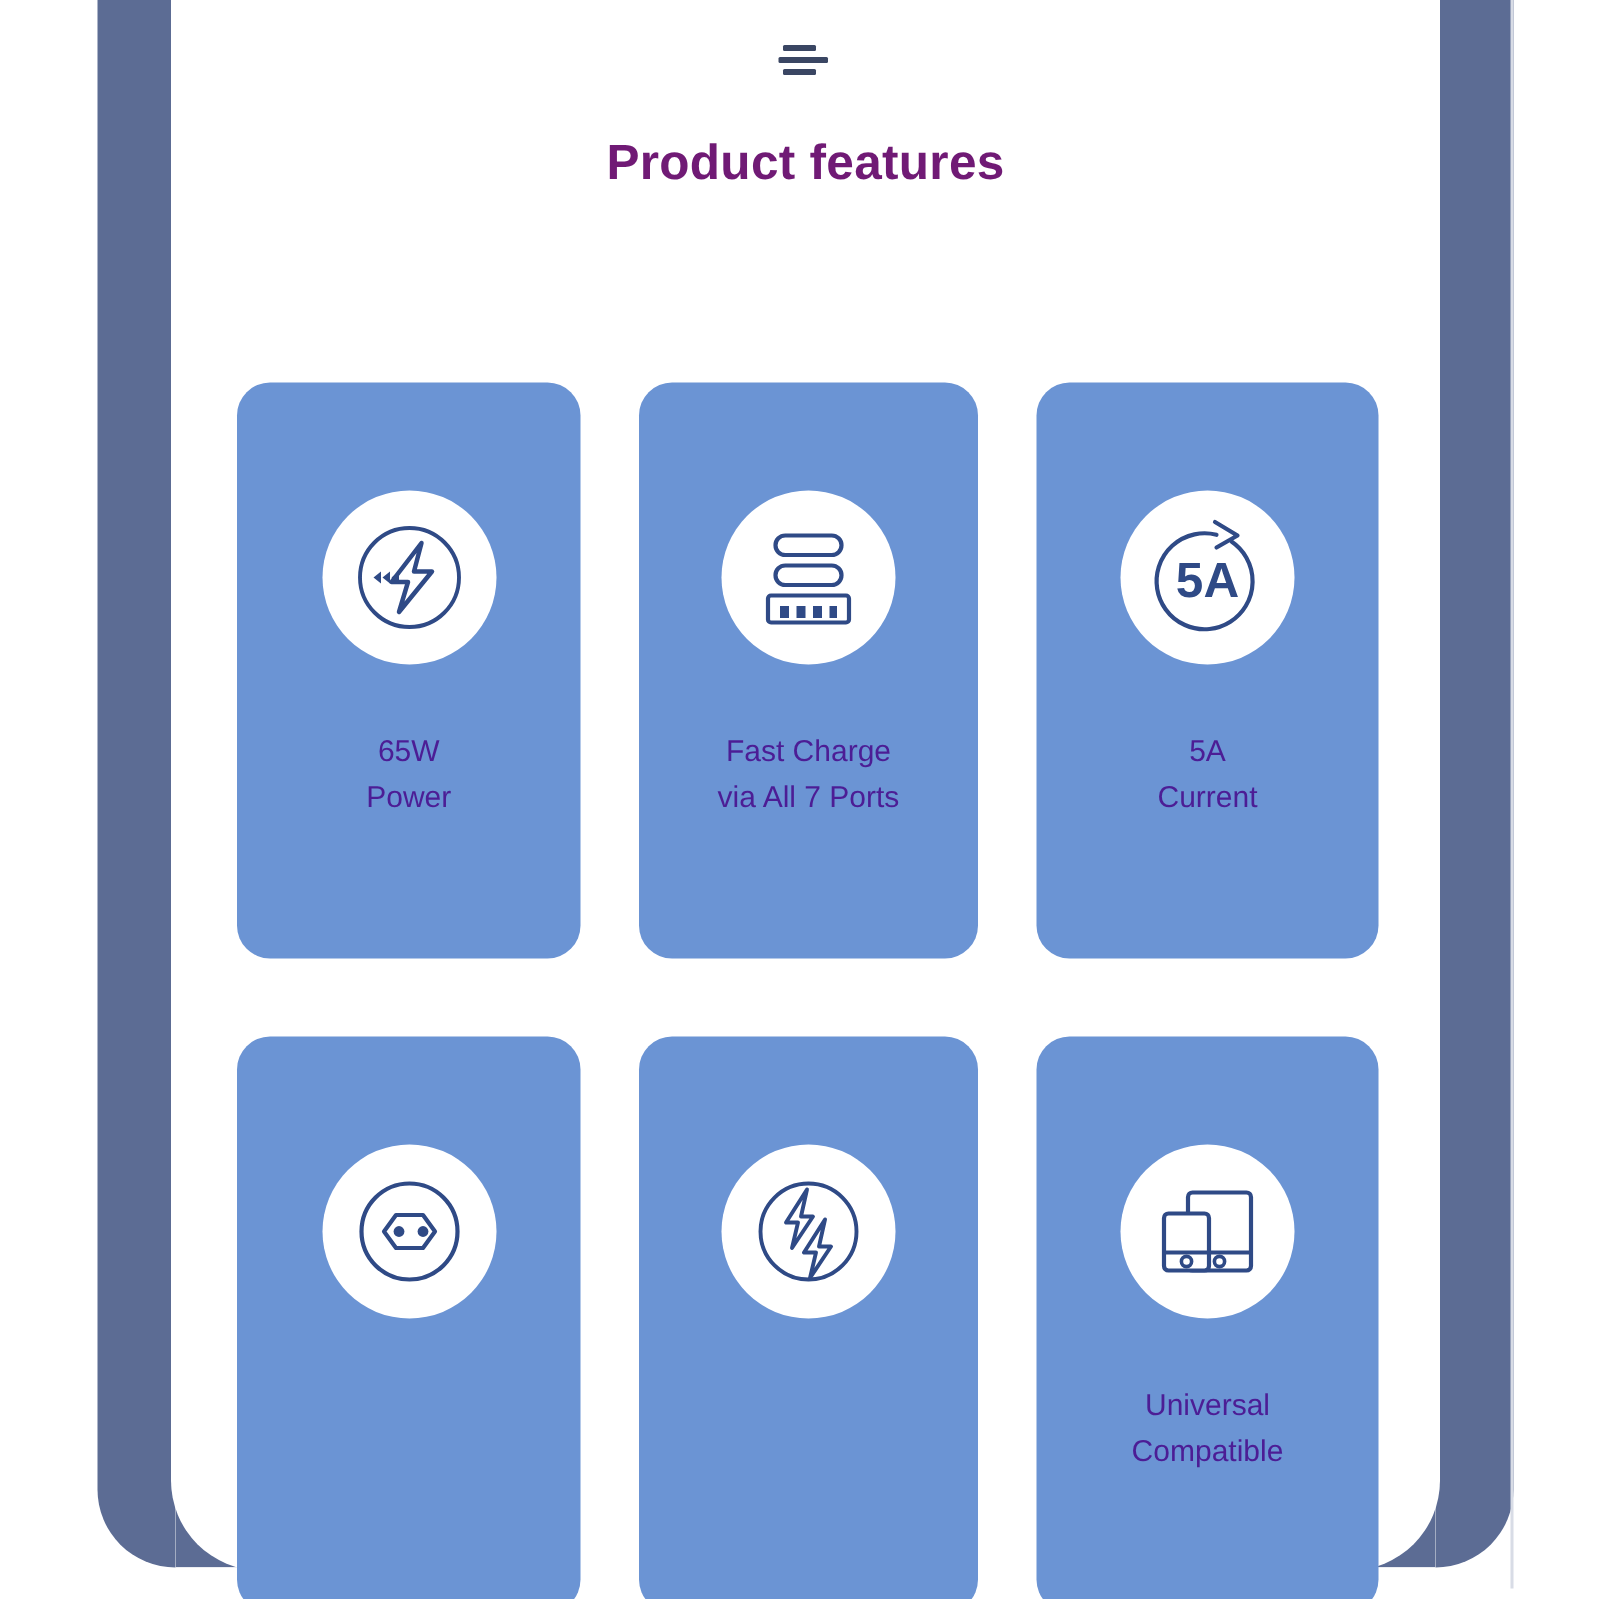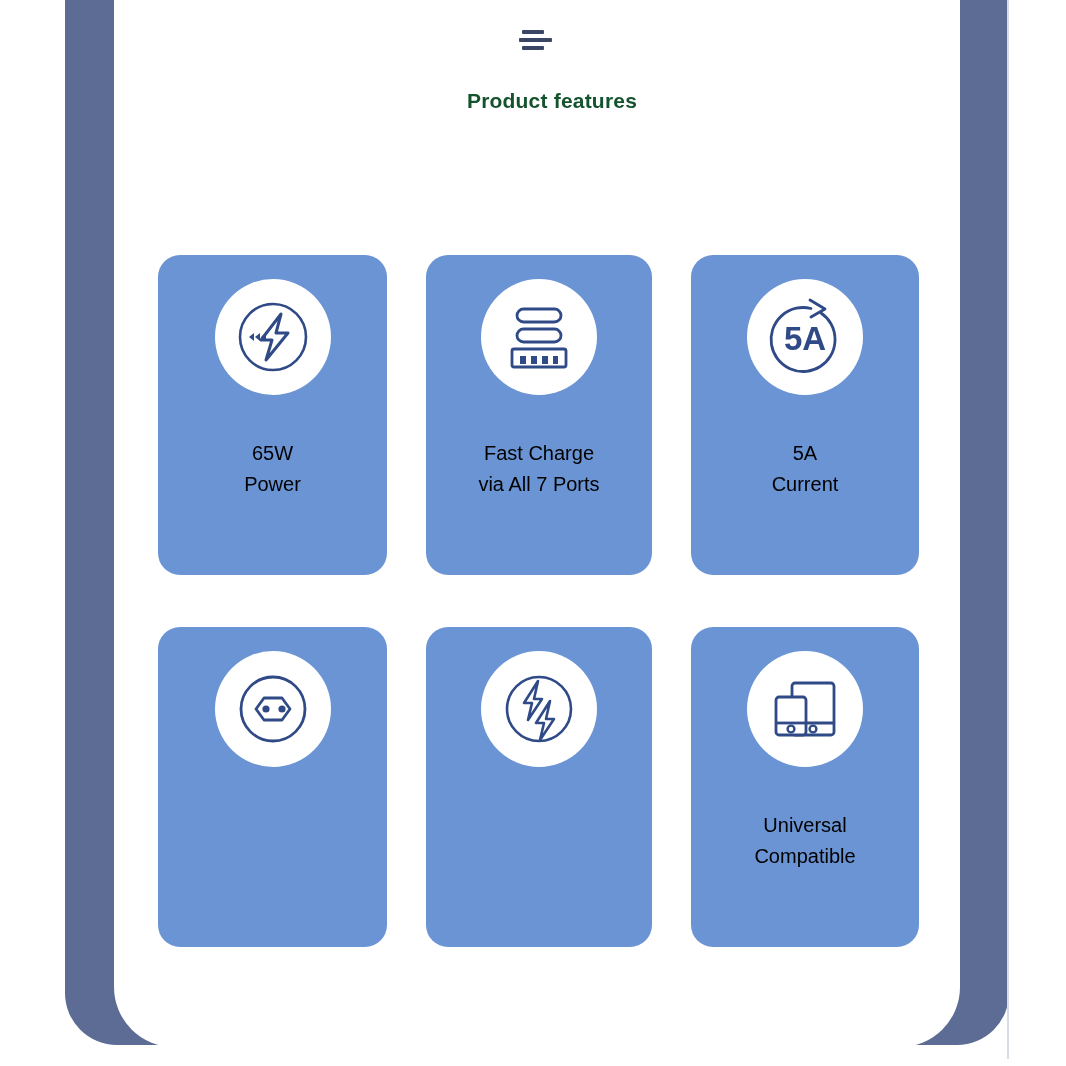--- a/index.html
+++ b/index.html
@@ -92,67 +92,67 @@
     background: #3a4663;
     border-radius: 1px;
   }
   .header-icon .bar.b1 { top: 3px;  left: 3px;  width: 22px; }
   .header-icon .bar.b2 { top: 11px; left: 0px;  width: 33px; }
   .header-icon .bar.b3 { top: 19px; left: 3px;  width: 22px; }
 
   .page-title {
     position: absolute;
     top: 97px;
-    left: 15px;
+    left: 0;
     width: 100%;
     text-align: center;
-    font-size: 21px;
+    font-size: 33px;
     font-weight: bold;
-    color: #14532d;
+    color: #701a75;
     letter-spacing: 0.2px;
   }
 
   
   .feature-grid {
     position: absolute;
     left: 44px;
     top: 263px;
     width: 762px;
     display: grid;
     grid-template-columns: 229px 226px 228px;
     column-gap: 39px;
     row-gap: 52px;
   }
 
   .feature-card {
-    height: 320px;
+    height: 384px;
     background: #6b94d4;
     border-radius: 22px;
     display: flex;
     flex-direction: column;
     align-items: center;
     box-sizing: border-box;
-    padding-top: 24px;
+    padding-top: 72px;
   }
 
   .icon-circle {
     width: 116px;
     height: 116px;
     background: #ffffff;
     border-radius: 50%;
     display: flex;
     align-items: center;
     justify-content: center;
     flex: none;
   }
   .icon-circle svg { display: block; }
 
   .card-label {
     margin-top: 43px;
-    color: #000000;
+    color: #4c1d95;
     font-size: 20px;
     line-height: 31px;
     text-align: center;
     white-space: pre-line;
   }
 </style>
 </head>
 <body>
 
 <div class="phone-mock">

